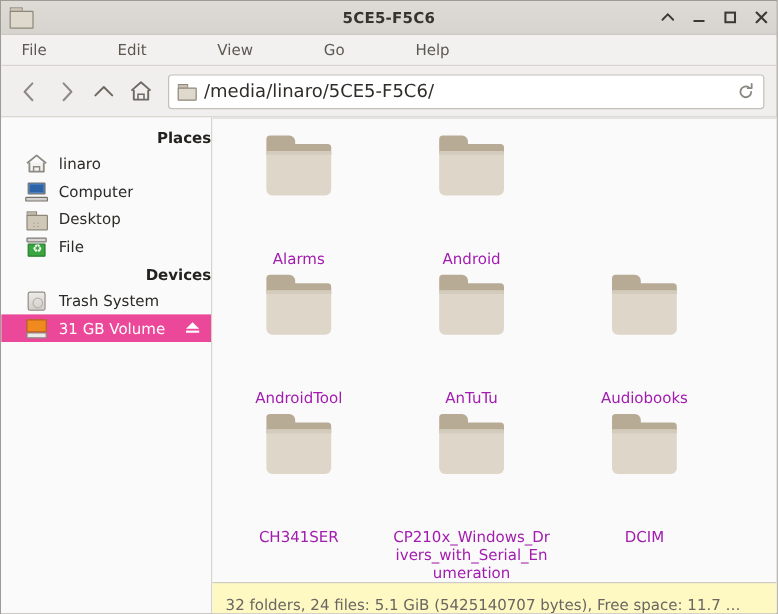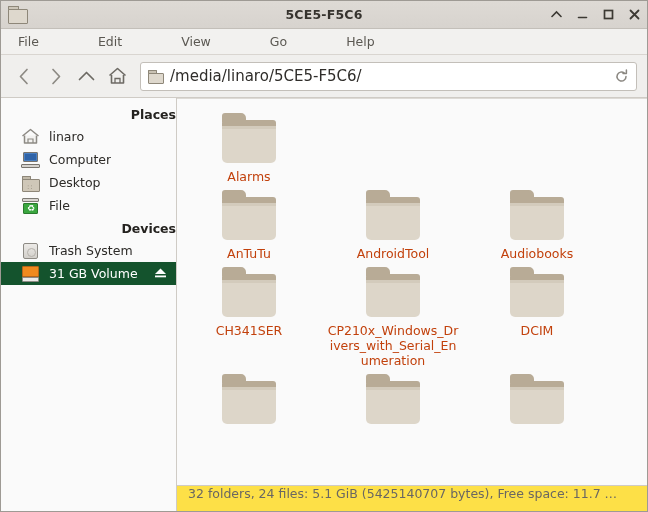--- a/index.html
+++ b/index.html
@@ -184,21 +184,21 @@
     height: 23px;
     display: flex;
     align-items: center;
     padding-left: 20px;
     font-size: 12.5px;
     color: #2c2a27;
     box-sizing: border-box;
     position: relative;
   }
   .sb-row.selected {
-    background: #14532d;
+    background: #ec4899;
     color: #ffffff;
   }
   .sb-icon {
     width: 20px; height: 18px;
     flex: 0 0 20px;
     margin-right: 8px;
     position: relative;
   }
   .sb-label { white-space: nowrap; overflow: hidden; }
   .eject {
@@ -336,33 +336,34 @@
   }
   .big-folder .body:after {
     content: "";
     position: absolute; left: 0; top: 0;
     width: 54px; height: 3px;
     background: #d3cbbc;
     border-radius: 1px 1px 0 0;
   }
   .icon-label {
     font-size: 12.5px;
-    color: #c2410c;
+    color: #a21caf;
     text-align: center;
     line-height: 15px;
     width: 132px;
     word-break: break-word;
+    margin-top: 39px;
   }
   #statusbar {
     flex: 0 0 26px;
     height: 26px;
     border-top: 1px solid #cfcbc5;
-    background: #fde047;
-    display: flex;
-    align-items: flex-start;
+    background: #fef9c3;
+    display: flex;
+    align-items: flex-end;
     padding-left: 11px;
     box-sizing: border-box;
   }
   #status-text {
     font-size: 12.5px;
     color: #6a6762;
     white-space: nowrap;
     overflow: hidden;
   }
 </style>
@@ -517,38 +518,46 @@
 
         <div class="icon-row">
           <div class="icon-cell">
             <div class="big-folder">
                 <div class="lip"></div>
                 <div class="tab"></div>
                 <div class="body"></div>
               </div>
             <div class="icon-label">Alarms</div>
           </div>
+          <div class="icon-cell">
+            <div class="big-folder">
+                <div class="lip"></div>
+                <div class="tab"></div>
+                <div class="body"></div>
+              </div>
+            <div class="icon-label">Android</div>
+          </div>
         </div>
 
         <div class="icon-row">
           <div class="icon-cell">
             <div class="big-folder">
                 <div class="lip"></div>
                 <div class="tab"></div>
                 <div class="body"></div>
               </div>
+            <div class="icon-label">AndroidTool</div>
+          </div>
+          <div class="icon-cell">
+            <div class="big-folder">
+                <div class="lip"></div>
+                <div class="tab"></div>
+                <div class="body"></div>
+              </div>
             <div class="icon-label">AnTuTu</div>
-          </div>
-          <div class="icon-cell">
-            <div class="big-folder">
-                <div class="lip"></div>
-                <div class="tab"></div>
-                <div class="body"></div>
-              </div>
-            <div class="icon-label">AndroidTool</div>
           </div>
           <div class="icon-cell">
             <div class="big-folder">
                 <div class="lip"></div>
                 <div class="tab"></div>
                 <div class="body"></div>
               </div>
             <div class="icon-label">Audiobooks</div>
           </div>
         </div>

